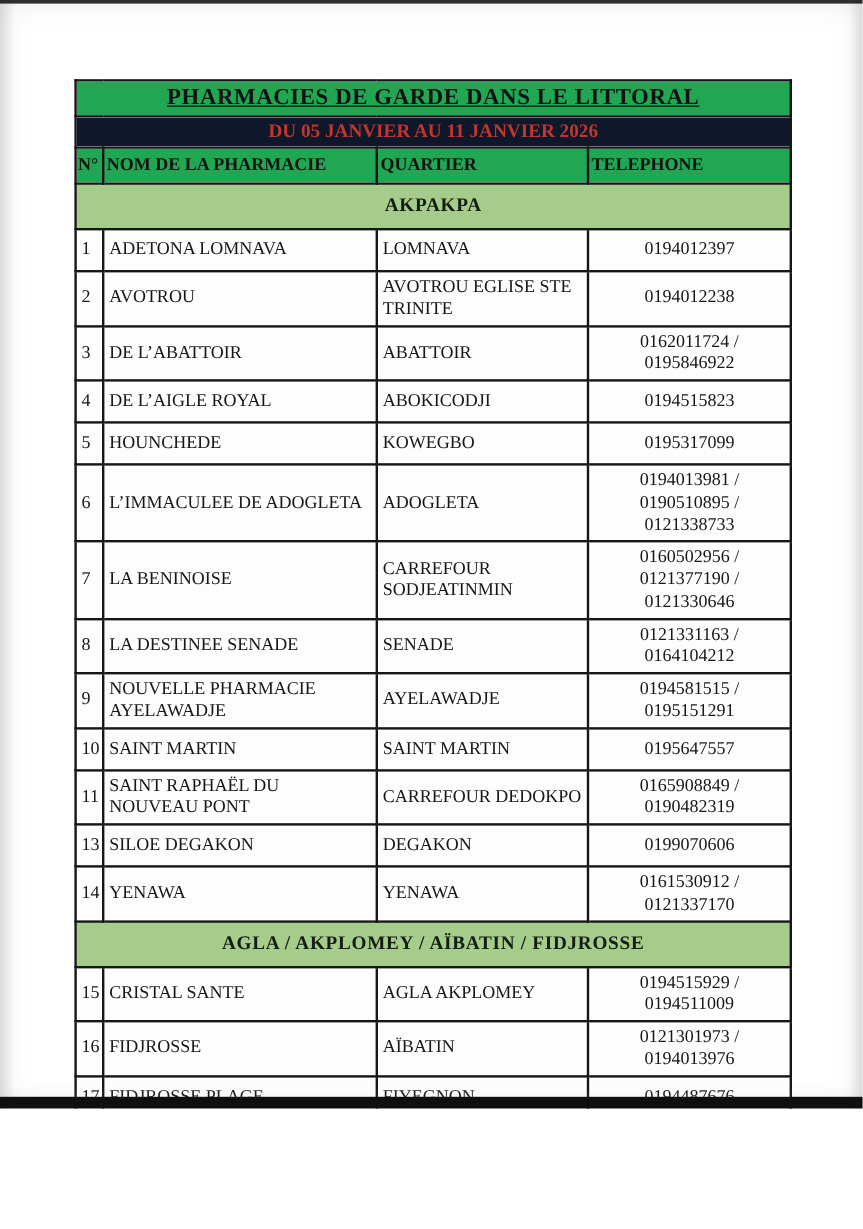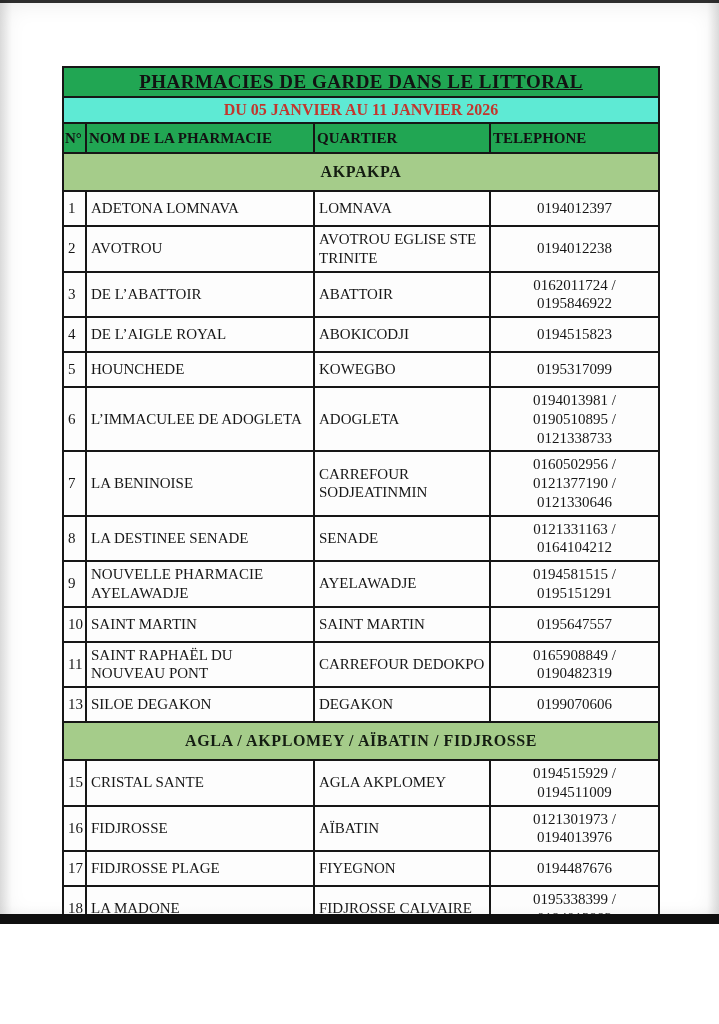--- a/index.html
+++ b/index.html
@@ -51,21 +51,21 @@
     color: #121212;
     font-weight: bold;
     font-size: 19px;
     text-align: center;
     text-decoration: underline;
     letter-spacing: 0.5px;
     height: 26px;
     padding: 1px 2px;
   }
   .date-cell {
-    background: #5eead4;
+    background: #0f172a;
     color: #c2362e;
     font-weight: bold;
     font-size: 16px;
     text-align: center;
     height: 22px;
     padding: 1px 2px;
   }
   .group-cell {
     background: #e8eee1;
     color: #c2362e;
@@ -247,20 +247,26 @@
             <td class="cell-name">SAINT RAPHAËL DU NOUVEAU PONT</td>
             <td class="cell-quartier">CARREFOUR DEDOKPO</td>
             <td class="cell-phone">0165908849 / 0190482319</td>
           </tr>
           <tr class="data-row">
             <td class="cell-num">13</td>
             <td class="cell-name">SILOE DEGAKON</td>
             <td class="cell-quartier">DEGAKON</td>
             <td class="cell-phone">0199070606</td>
           </tr>
+          <tr class="data-row">
+            <td class="cell-num">14</td>
+            <td class="cell-name">YENAWA</td>
+            <td class="cell-quartier">YENAWA</td>
+            <td class="cell-phone">0161530912 / 0121337170</td>
+          </tr>
           <tr class="section-row">
             <td colspan="4">AGLA / AKPLOMEY / AÏBATIN / FIDJROSSE</td>
           </tr>
           <tr class="data-row">
             <td class="cell-num">15</td>
             <td class="cell-name">CRISTAL SANTE</td>
             <td class="cell-quartier">AGLA AKPLOMEY</td>
             <td class="cell-phone">0194515929 / 0194511009</td>
           </tr>
           <tr class="data-row">

